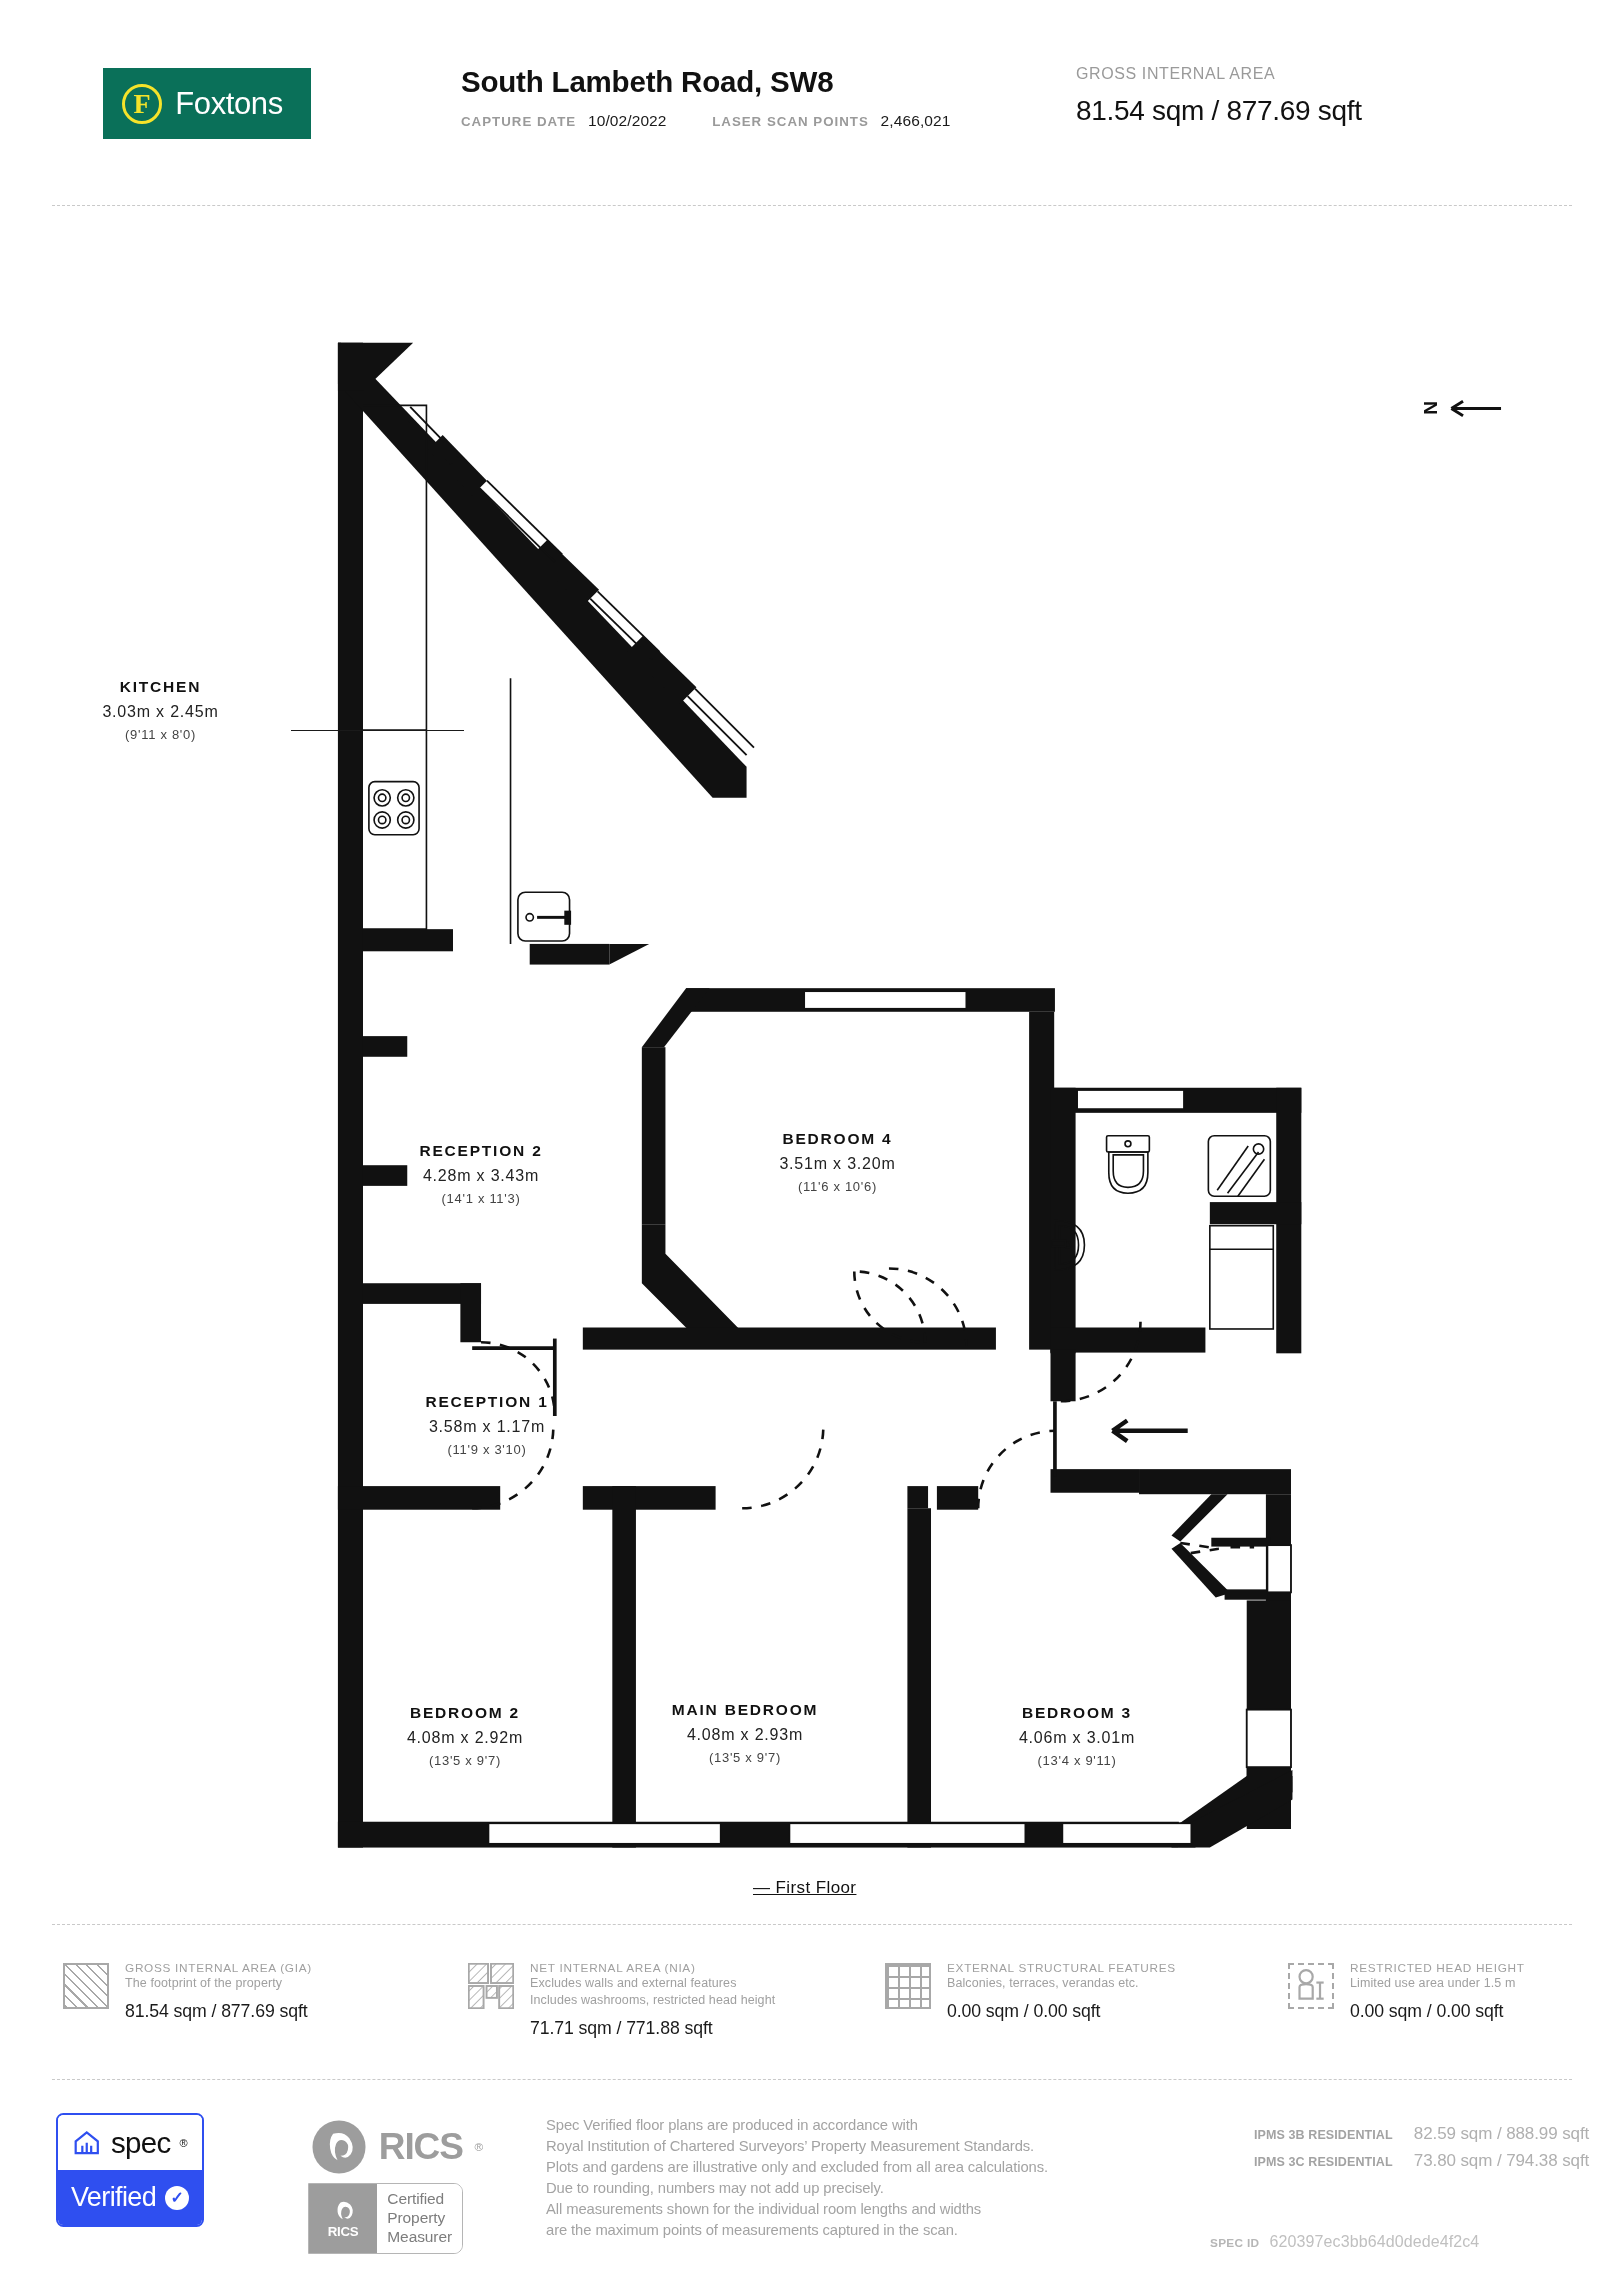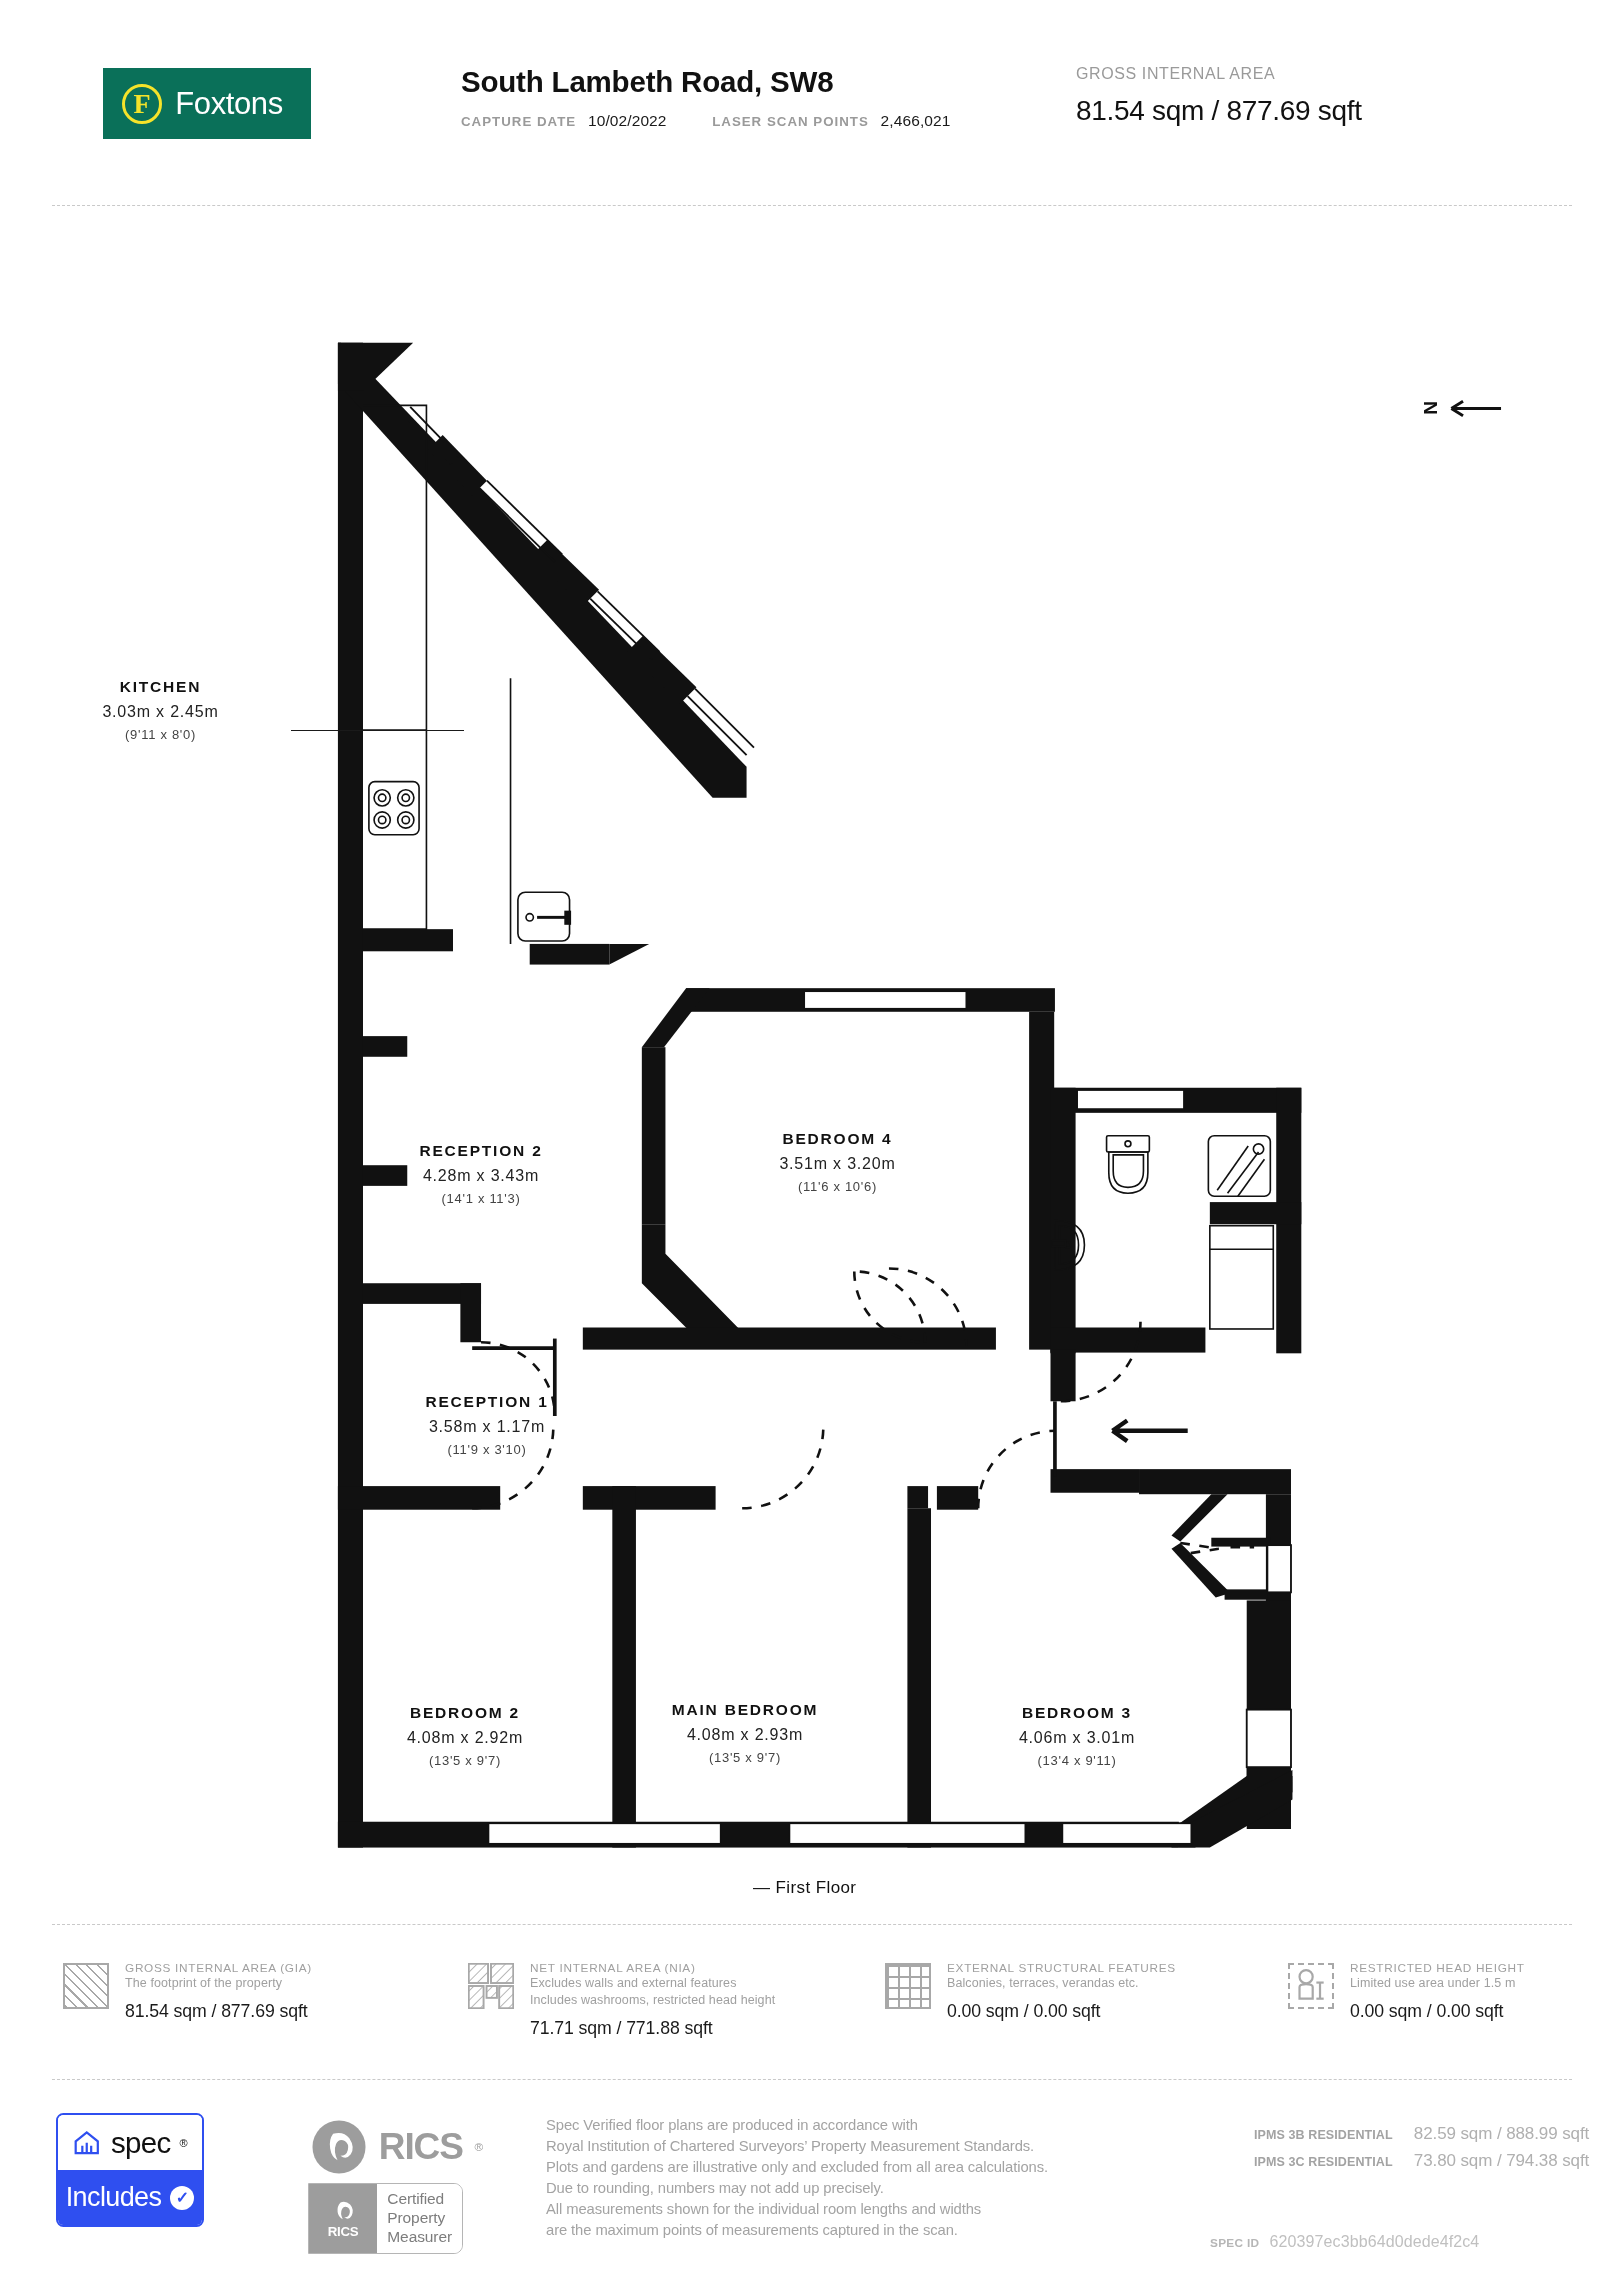--- a/index.html
+++ b/index.html
@@ -82,21 +82,21 @@
     position:absolute; left:1424px; top:176px;
     display:flex; align-items:center; gap:7.4px;
   }
   #north-letter {
     font-size:19px; font-weight:bold; color:#111;
     transform: rotate(-90deg); display:inline-block;
   }
 
   #floor-caption {
     position:absolute; left:753px; top:1657px;
-    font-size:17px; letter-spacing:0.4px; color:#111; white-space:nowrap;
+    font-size:17px; letter-spacing:0.4px; color:#111; white-space:nowrap;text-decoration:underline;
   }
 
   
   #legend { position:absolute; left:0; top:1954px; width:1336px; height:111px; }
   .legend-item { position:absolute; display:flex; gap:16px; align-items:flex-start; }
   #legend-gia  { left:63px;   top:5.9px; }
   #legend-nia  { left:468px;  top:5.9px; }
   #legend-esf  { left:885px; top:5.9px; }
   #legend-rhh  { left:1288px; top:5.9px; }
 
@@ -496,21 +496,21 @@
       <svg width="29.5" height="29.5" viewBox="0 0 40 40">
         <path d="M5 18 L20 6 L35 18 L35 34 L5 34 Z" fill="none" stroke="#2f4ff0" stroke-width="3"></path>
         <line x1="14" y1="34" x2="14" y2="24" stroke="#2f4ff0" stroke-width="3"></line>
         <line x1="20" y1="34" x2="20" y2="20" stroke="#2f4ff0" stroke-width="3"></line>
         <line x1="26" y1="34" x2="26" y2="24" stroke="#2f4ff0" stroke-width="3"></line>
       </svg>
       <span id="spec-word">spec</span>
       <span id="spec-reg">®</span>
     </div>
     <div id="spec-bottom">
-      <span id="spec-verified-word">Includes</span>
+      <span id="spec-verified-word">Verified</span>
       <span id="spec-check">✓</span>
     </div>
   </div>
 
   <div id="rics-main">
     <svg width="56" height="56" viewBox="0 0 76 76">
       <circle cx="38" cy="38" r="36" fill="#9d9d9d"></circle>
       <path d="M30 20 Q24 28 26 40 Q28 52 36 56 Q30 44 34 34 Q38 26 46 30 Q52 34 50 42 Q48 50 40 50 Q48 56 54 48 Q60 38 52 26 Q44 16 30 20 Z" fill="#ffffff"></path>
       <circle cx="42" cy="34" r="3" fill="#9d9d9d"></circle>
     </svg>

